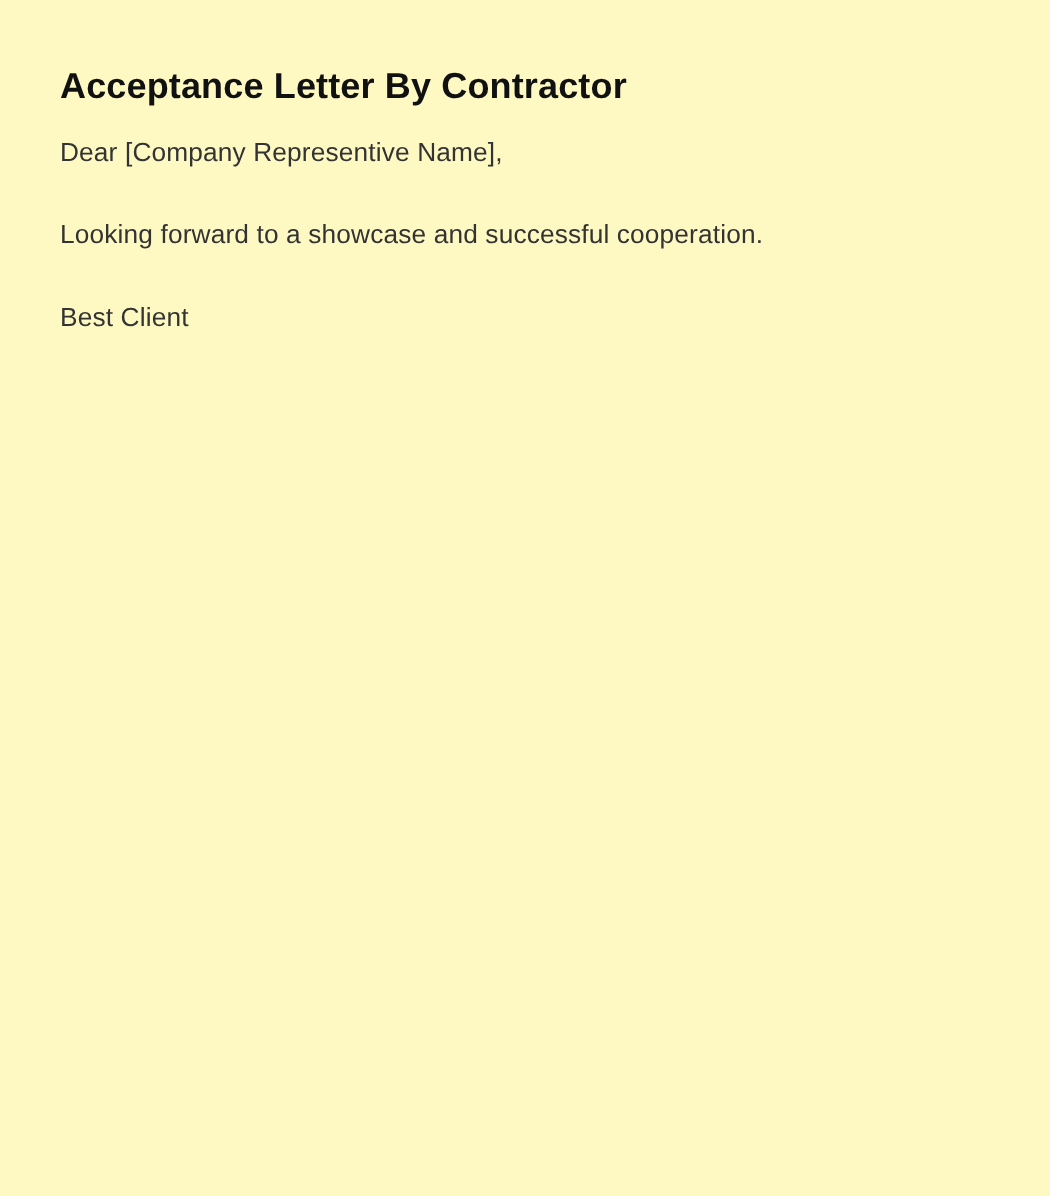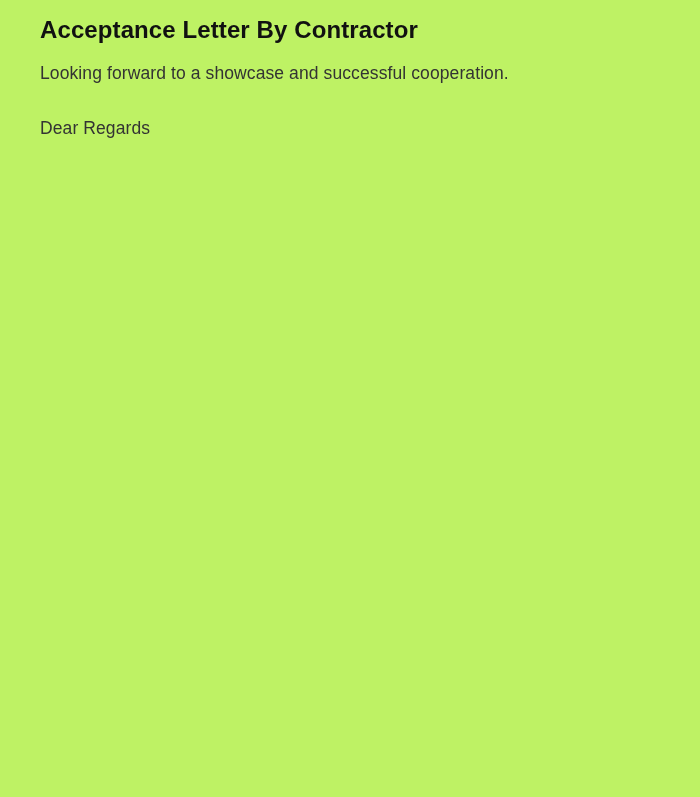--- a/index.html
+++ b/index.html
@@ -4,22 +4,22 @@
 <style>
   * { margin: 0; padding: 0; box-sizing: border-box; }
   html, body {
     background: #ffffff;
     font-family: "Liberation Sans", sans-serif;
   }
   .page {
     position: relative;
     width: 700px;
     height: 797px;
-    background: #bef264;
-    padding: 16px 55px 0 40px;
+    background: #fef9c3;
+    padding: 44px 55px 0 40px;
     overflow: hidden;
   }
   .doc-title {
     font-size: 24px;
     line-height: 28px;
     font-weight: 700;
     color: #111111;
     letter-spacing: 0.1px;
     margin: 0 0 12px 0;
   }
@@ -31,21 +31,22 @@
     white-space: pre-line;   
     margin: 0 0 20px 0;
   }
 </style>
 </head>
 <body>
 
 <div class="page">
   <h1 class="doc-title">Acceptance Letter By Contractor</h1>
 
+  <p class="para">Dear [Company Representive Name],</p>
 
 
 
 
 
   <p class="para">Looking forward to a showcase and successful cooperation.</p>
 
-  <p class="para">Dear Regards</p>
+  <p class="para">Best Client</p>
 </div>
 
 </body></html>

